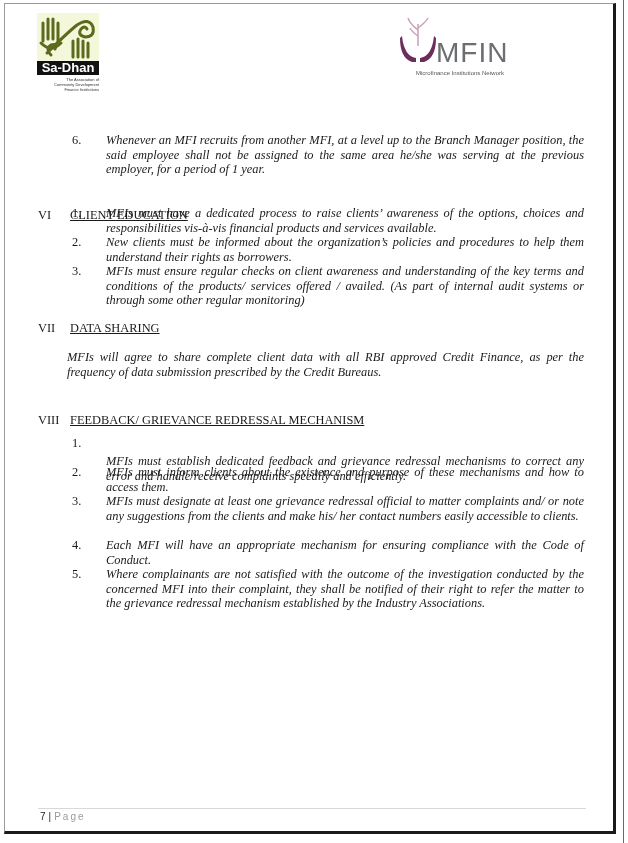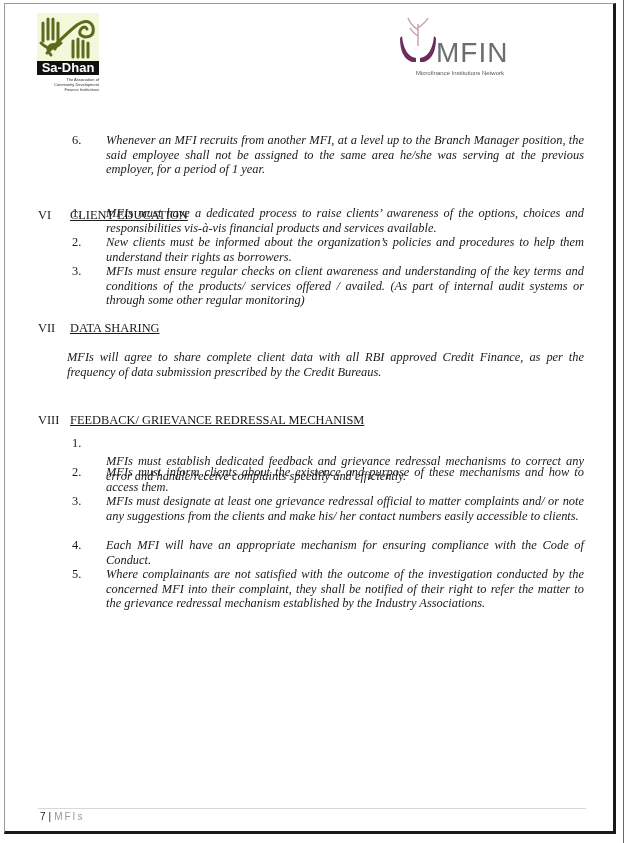--- a/index.html
+++ b/index.html
@@ -98,14 +98,14 @@
 <div class="txt" style="left:106px;top:465px;width:478px;">MFIs must inform clients about the existence and purpose of these mechanisms and how to access them.</div>
 <div class="num" style="left:72px;top:494px;">3.</div>
 <div class="txt" style="left:106px;top:494px;width:478px;">MFIs must designate at least one grievance redressal official to matter complaints and/ or note any suggestions from the clients and make his/ her contact numbers easily accessible to clients.</div>
 <div class="num" style="left:72px;top:538px;">4.</div>
 <div class="txt" style="left:106px;top:538px;width:478px;">Each MFI will have an appropriate mechanism for ensuring compliance with the Code of Conduct.</div>
 <div class="num" style="left:72px;top:567px;">5.</div>
 <div class="txt" style="left:106px;top:567px;width:478px;">Where complainants are not satisfied with the outcome of the investigation conducted by the concerned MFI into their complaint, they shall be notified of their right to refer the matter to the grievance redressal mechanism established by the Industry Associations.</div>
 
 <div class="footer-rule"></div>
 <div class="footer">
-  <span>7</span><span class="sep">|</span><span class="pg">MFIs</span>
+  <span>7</span><span class="sep">|</span><span class="pg">Page</span>
 </div>
 
 </body></html>

